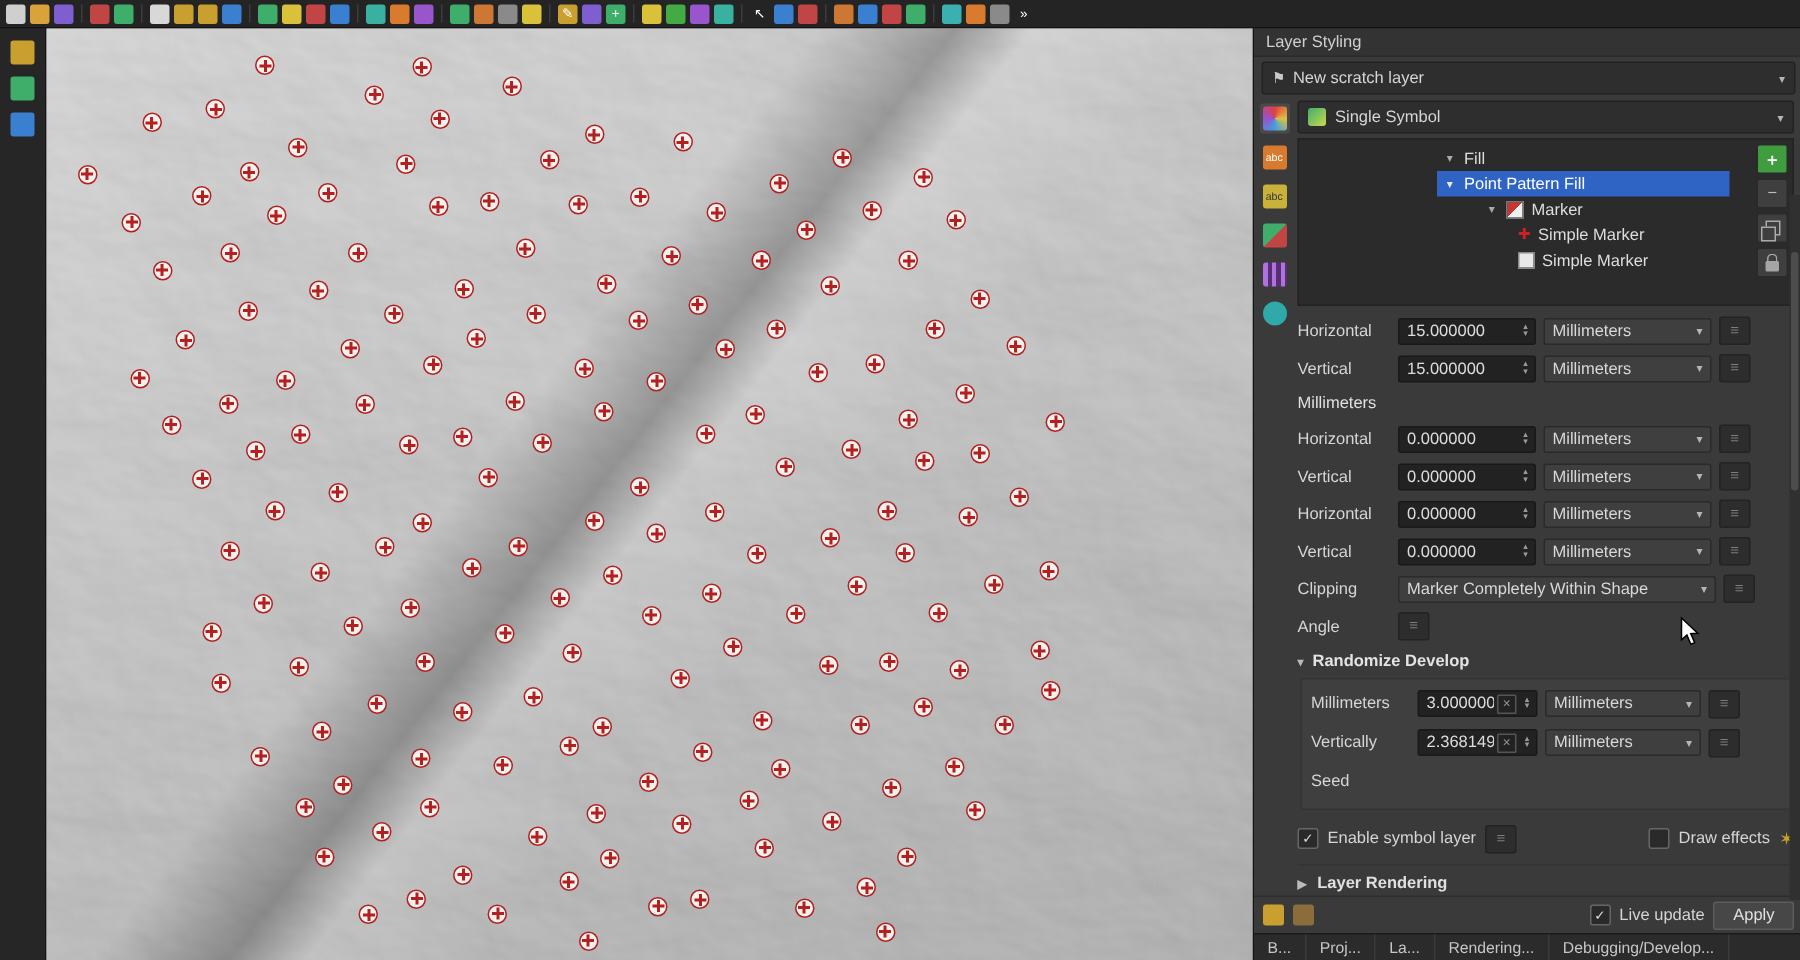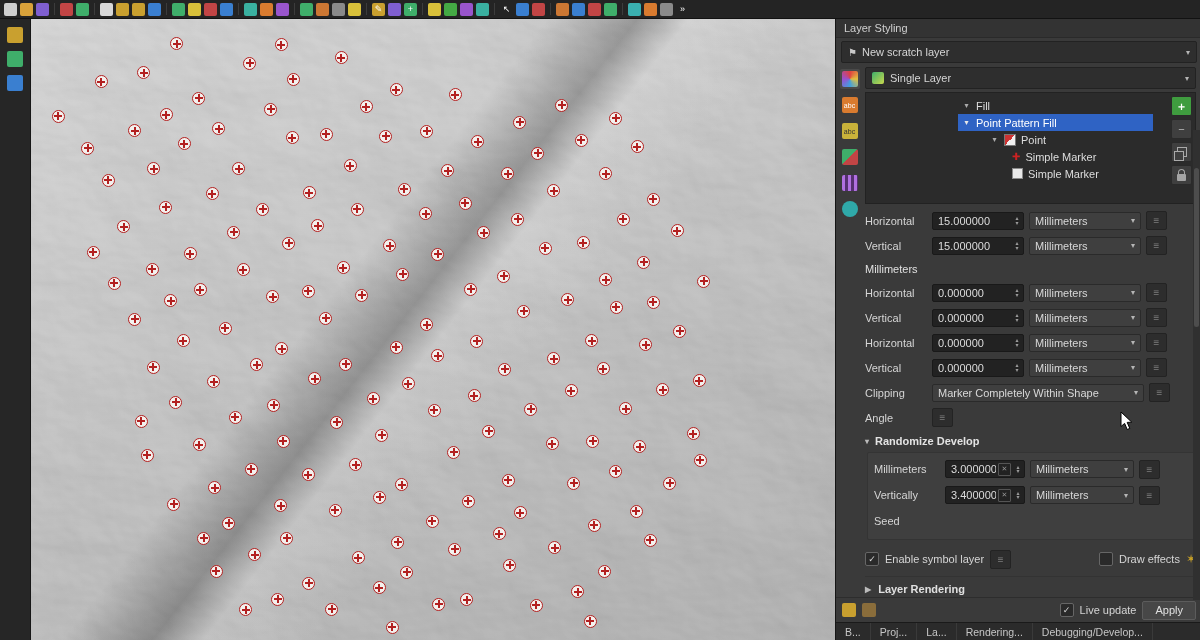--- a/index.html
+++ b/index.html
@@ -424,38 +424,38 @@
             <span class="ptab-inner" style="background:repeating-linear-gradient(90deg,#b070e0 0 3px,#553070 3px 6px);"></span>
           </div>
           <div class="ptab">
             <span class="ptab-inner" style="background:#2fa9a9;border-radius:50%;"></span>
           </div>
         </div>
 
         <div class="content">
           <div class="renderer-combo">
             <span class="sym-swatch"></span>
-            <span>Single Layer</span>
+            <span>Single Symbol</span>
             <span class="dd">▾</span>
           </div>
 
           <div class="tree-wrap">
             <div class="tree">
               <div class="titem t-d0">
                 <span class="tri">▾</span>
                 <span>Fill</span>
               </div>
               <div class="titem selected t-d1">
                 <span class="tri">▾</span>
                 <span>Point Pattern Fill</span>
               </div>
               <div class="titem t-d2">
                 <span class="tri">▾</span>
                 <span class="mk-ico"></span>
-                <span>Point</span>
+                <span>Marker</span>
               </div>
               <div class="titem t-d3">
                 <span class="cross-ico">✚</span>
                 <span>Simple Marker</span>
               </div>
               <div class="titem t-d3">
                 <span class="sq-ico"></span>
                 <span>Simple Marker</span>
               </div>
             </div>
@@ -600,21 +600,21 @@
                 </div>
                 <div class="unit gunit">
                   <span class="spin-val">Millimeters</span>
                   <span class="dd">▾</span>
                 </div>
                 <div class="override">≡</div>
               </div>
               <div class="grow">
                 <span class="glabel">Vertically</span>
                 <div class="spin gspin">
-                  <span class="spin-val">3.400000</span>
+                  <span class="spin-val">2.368149</span>
                   <span class="mini">✕</span>
                   <span class="arrows">
                       <span>▴</span>
                       <span>▾</span>
                     </span>
                 </div>
                 <div class="unit gunit">
                   <span class="spin-val">Millimeters</span>
                   <span class="dd">▾</span>
                 </div>

